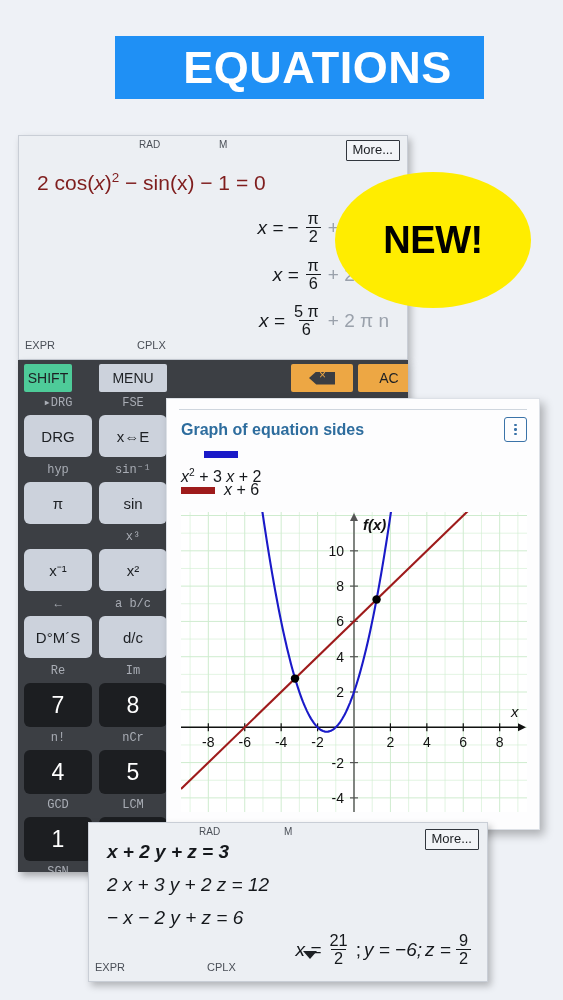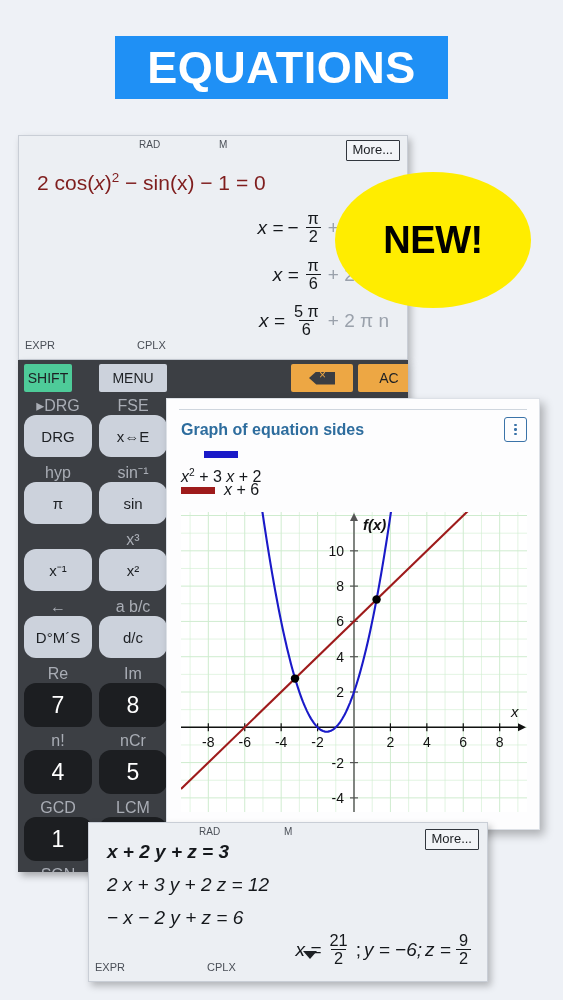--- a/index.html
+++ b/index.html
@@ -15,21 +15,21 @@
   }
   .math { font-family: "Liberation Sans", sans-serif; }
   .it { font-style: italic; }
 
   
   #banner {
     position: absolute;
     left: 115px; top: 36px;
     width: 333px; height: 63px;
     background: #1f90f5;
-    display: flex; align-items: center; justify-content: center;
+    display: flex; align-items: center; justify-content: center; padding-left: 36px;
   }
   #banner-text {
     color: #ffffff;
     font-size: 45px;
     font-weight: bold;
     letter-spacing: 0.5px;
     line-height: 1;
   }
 
   
@@ -167,30 +167,31 @@
   }
 
   .keygrid { position: absolute; left: 0; top: 36px; width: 390px; }
   .keyrow { position: relative; height: 67px; }
   .sublabels { position: relative; height: 19px; }
   .sub {
     position: absolute;
     top: 1px;
     width: 68px;
     text-align: center;
-    font-size: 16px;
+    font-size: 12px;
     color: #a9adb5;
     line-height: 1.1;
+    font-family: Liberation Mono, monospace;
   }
   .btn {
     position: absolute;
     top: 0;
     width: 68px; height: 42px;
     background: #ccd2dc;
-    border-radius: 12px;
+    border-radius: 6px;
     display: flex; align-items: center; justify-content: center;
     font-size: 15px;
     color: #1d2024;
   }
   .btn.num {
     background: #1c1e21;
     color: #ffffff;
     font-size: 23px;
     height: 44px;
   }

